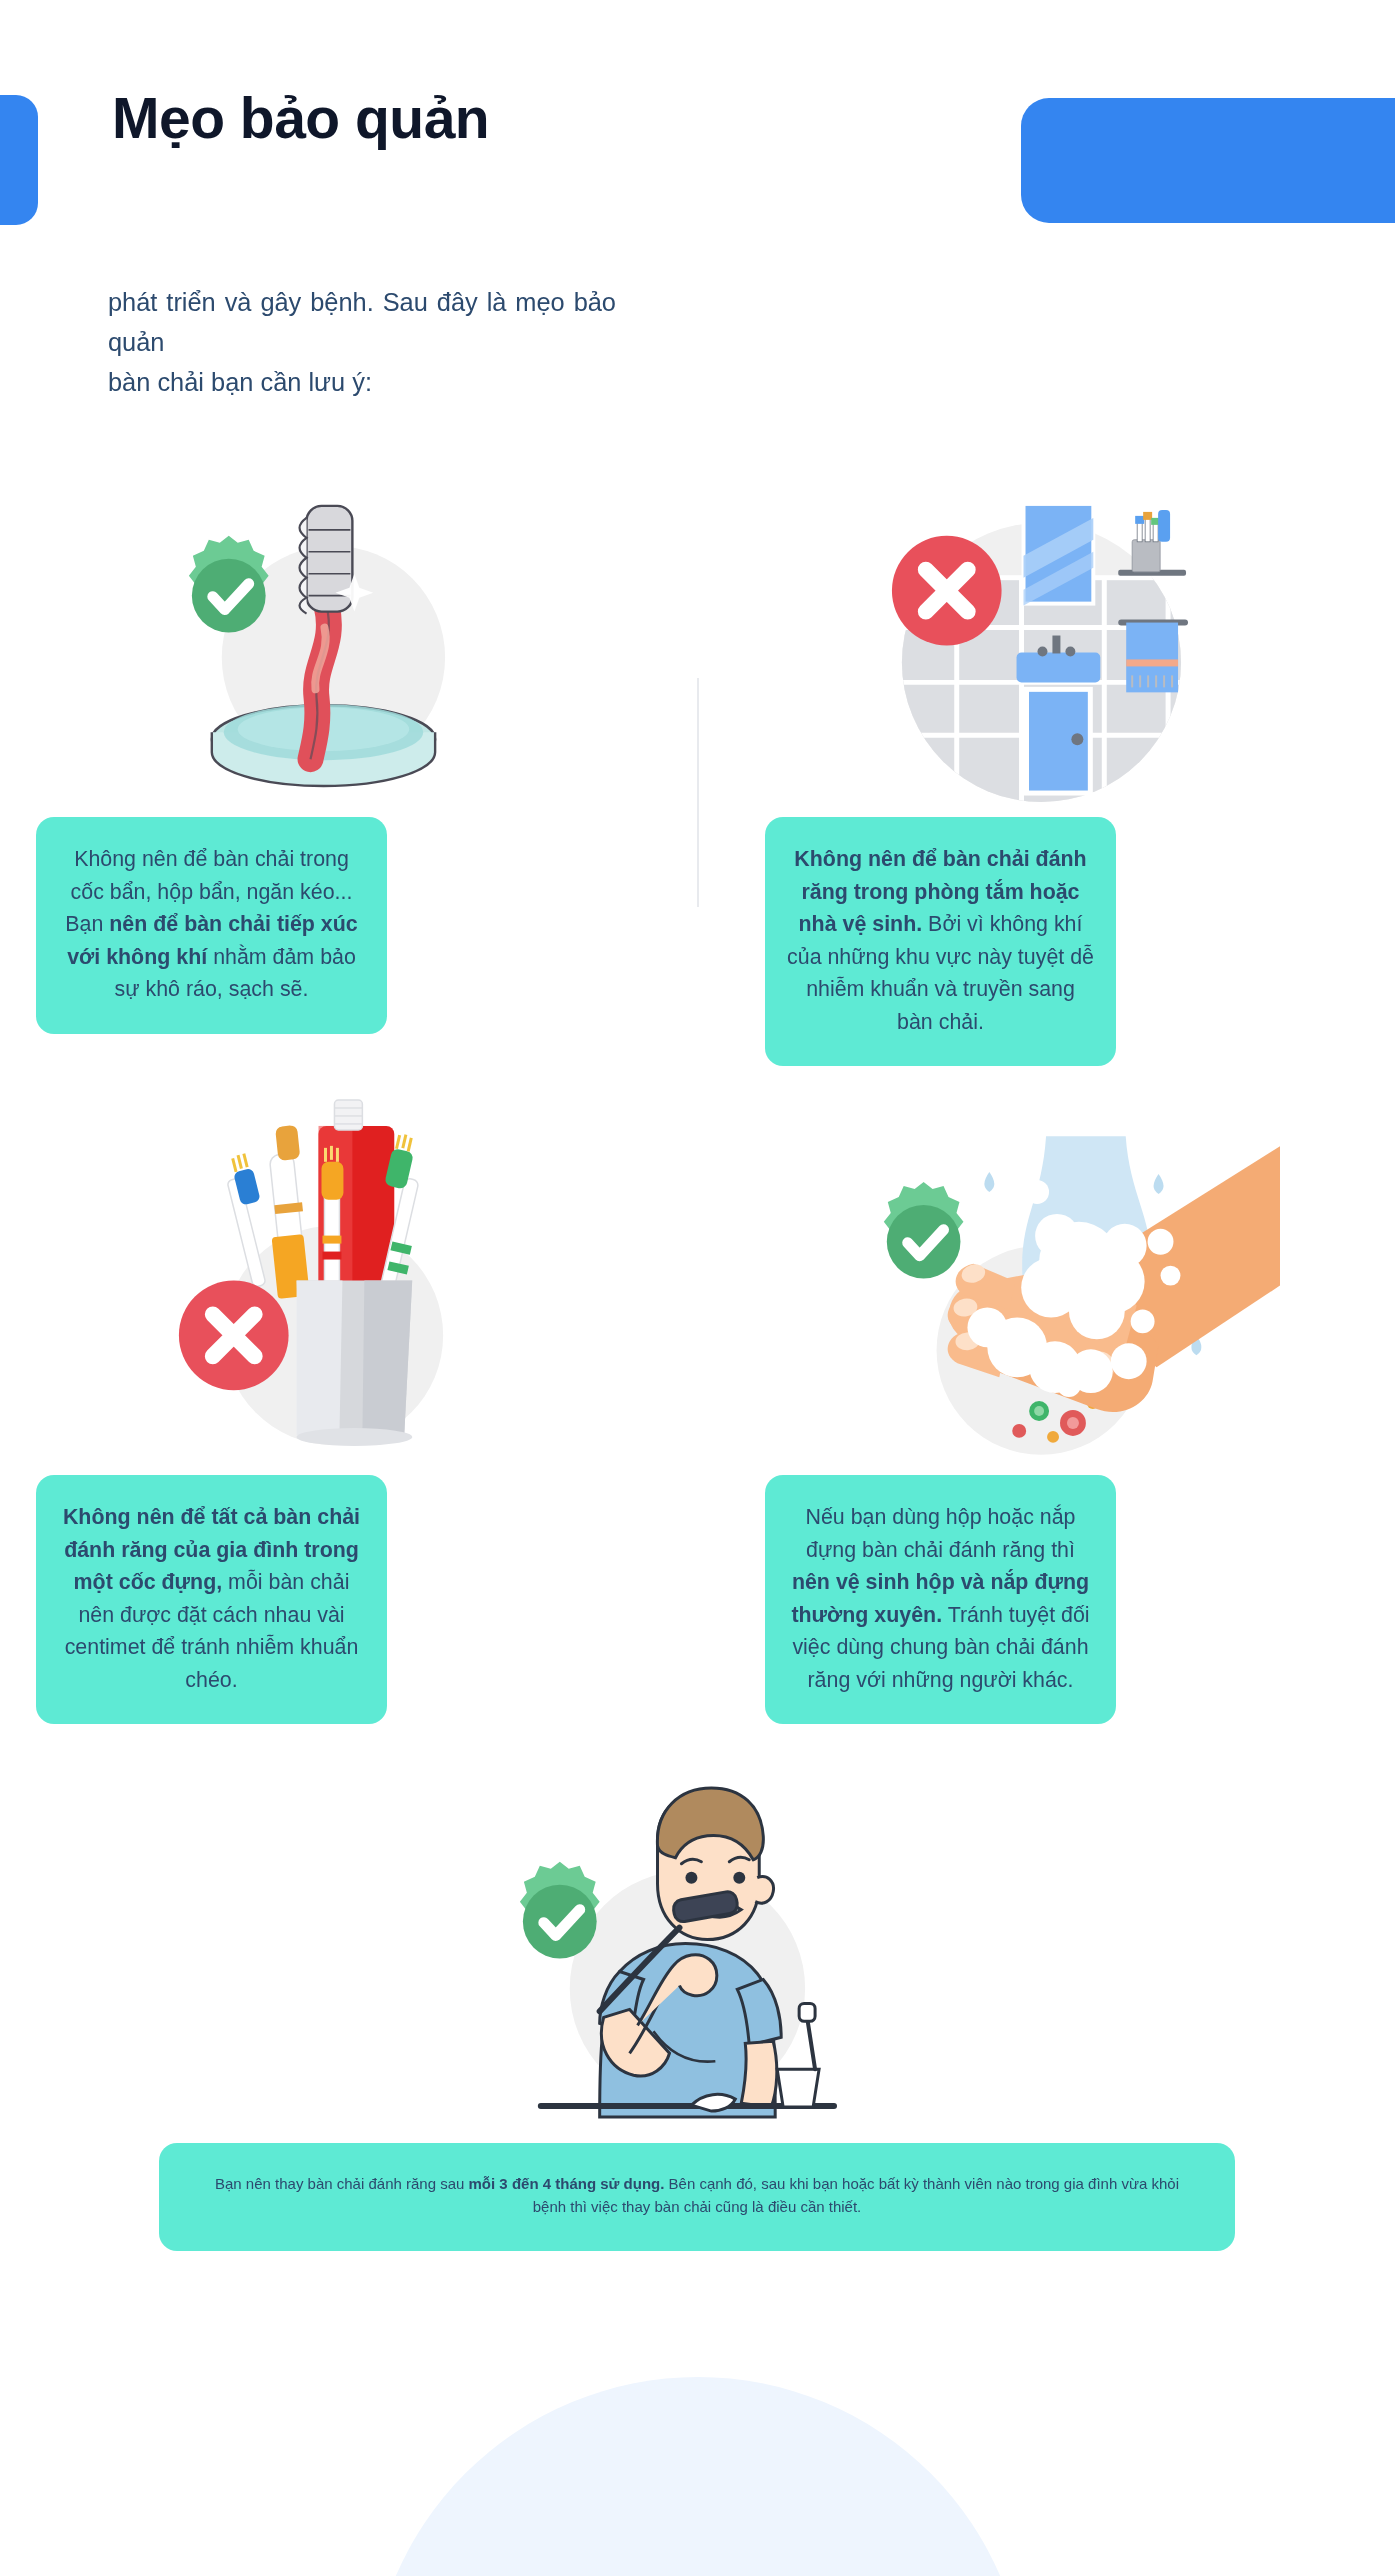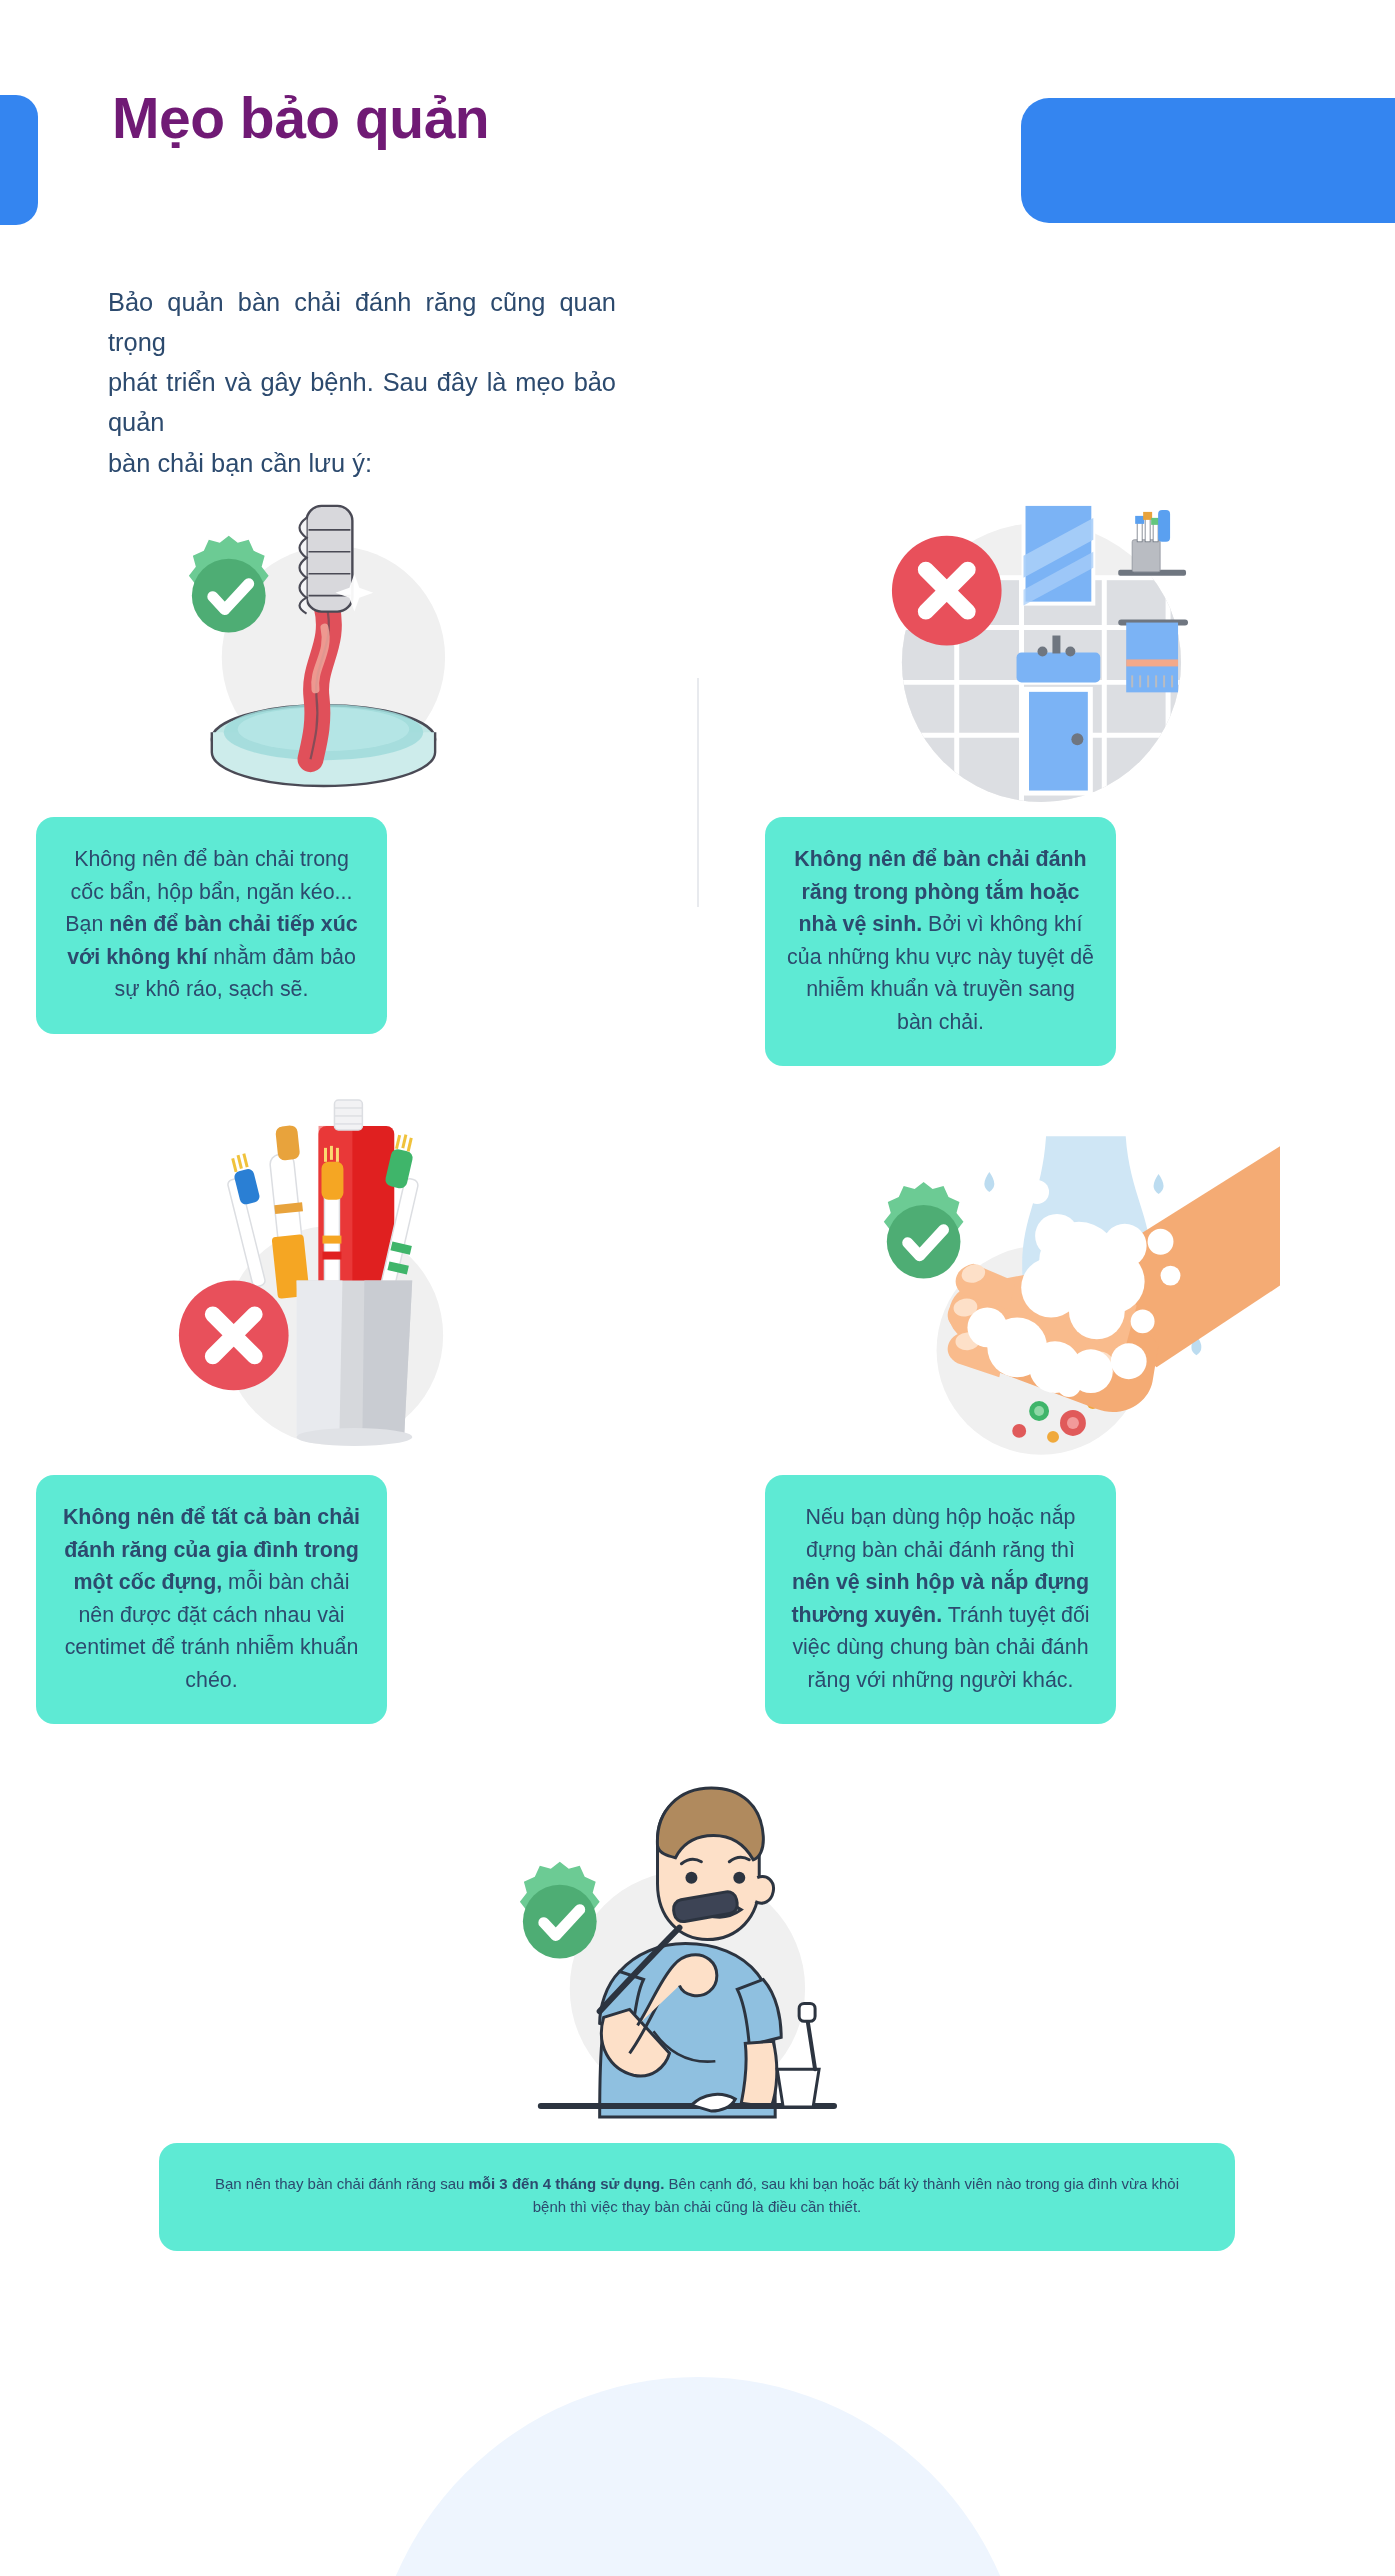--- a/index.html
+++ b/index.html
@@ -19,21 +19,21 @@
     border-top-right-radius: 22px; border-bottom-right-radius: 22px;
   }
   .head-bar-right {
     position: absolute; right: 0; top: 98px;
     width: 374px; height: 125px;
     background: #3485f0;
     border-top-left-radius: 28px; border-bottom-left-radius: 28px;
   }
   .title-wrap { position: absolute; left: 112px; top: 88px; }
   .title-main {
-    font-size: 57px; font-weight: 700; color: #701a75;
+    font-size: 57px; font-weight: 700; color: #0f172a;
     letter-spacing: -0.5px; line-height: 1.08;
   }
   .title-sub {
     font-size: 41px; font-weight: 700; color: #3485f0;
     letter-spacing: -0.3px; line-height: 1.25; margin-top: 4px;
   }
 
   
   .intro {
     position: absolute; left: 108px; top: 282px;
@@ -112,21 +112,20 @@
 
 <div class="header">
   <div class="head-bar-left"></div>
   <div class="head-bar-right"></div>
   <div class="title-wrap">
     <div class="title-main">Mẹo bảo quản</div>
   </div>
 </div>
 
 <div class="intro">
-  <div>Bảo quản bàn chải đánh răng cũng quan trọng</div>
   <div>phát triển và gây bệnh. Sau đây là mẹo bảo quản</div>
   <div class="last">bàn chải bạn cần lưu ý:</div>
 </div>
 
 <div class="col-divider"></div>
 
 <div class="scene" id="scene-1">
   <svg viewBox="0 0 330 330">
     <circle cx="185" cy="180" r="112" fill="#f0f0f0"></circle>
 

